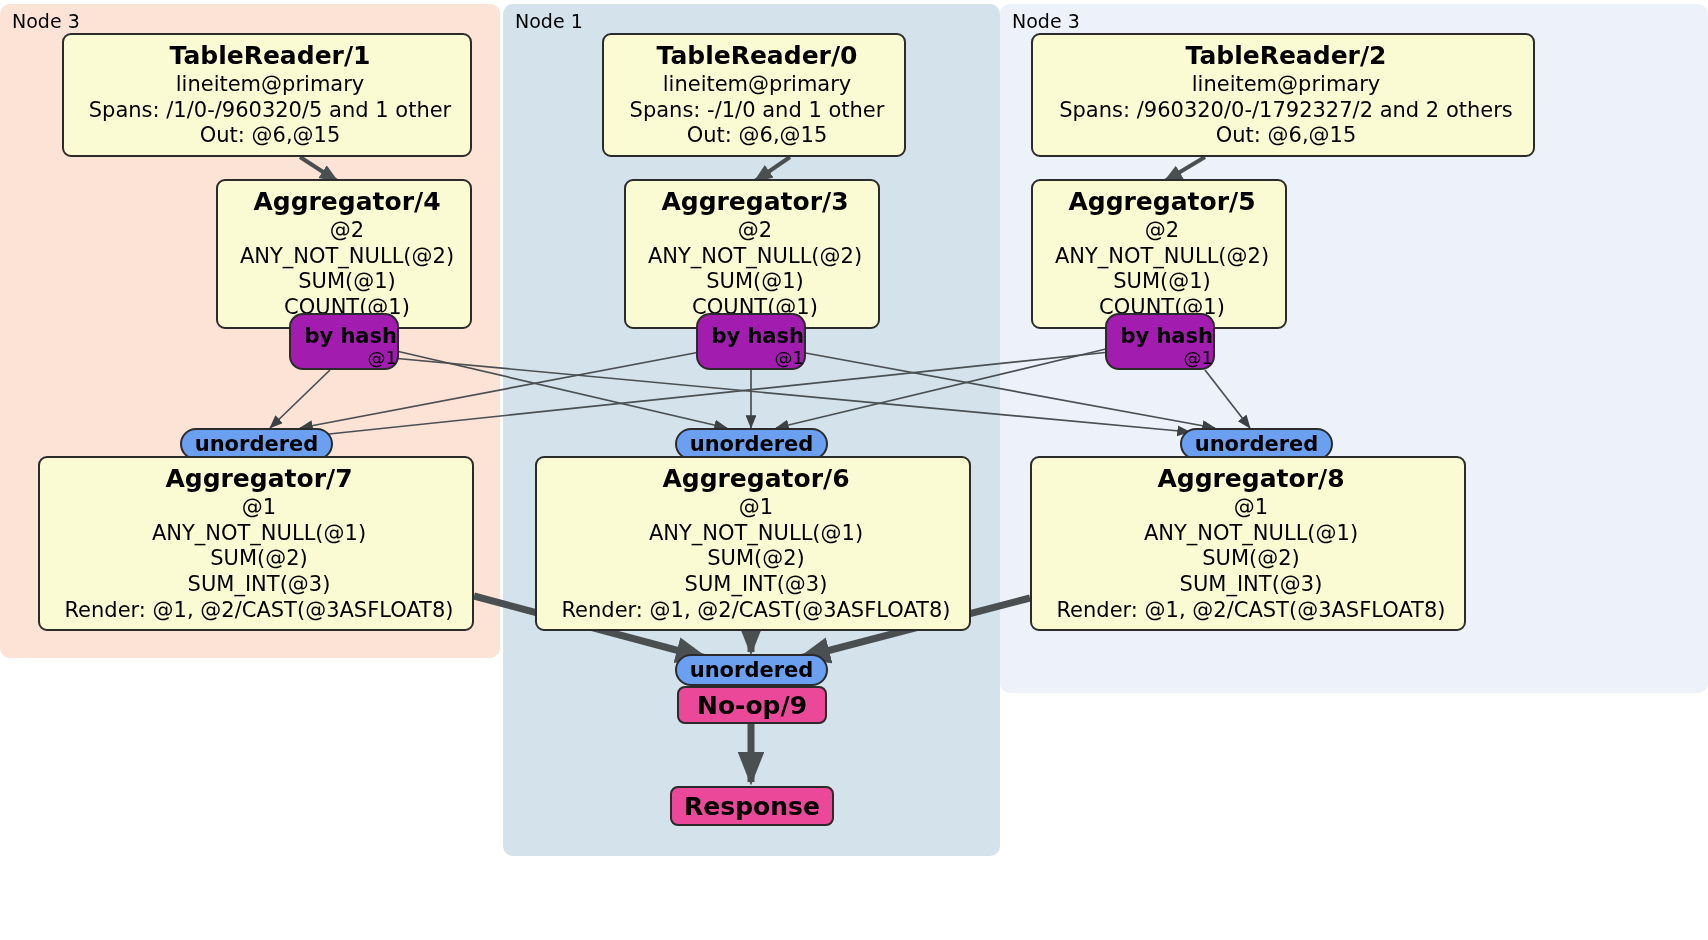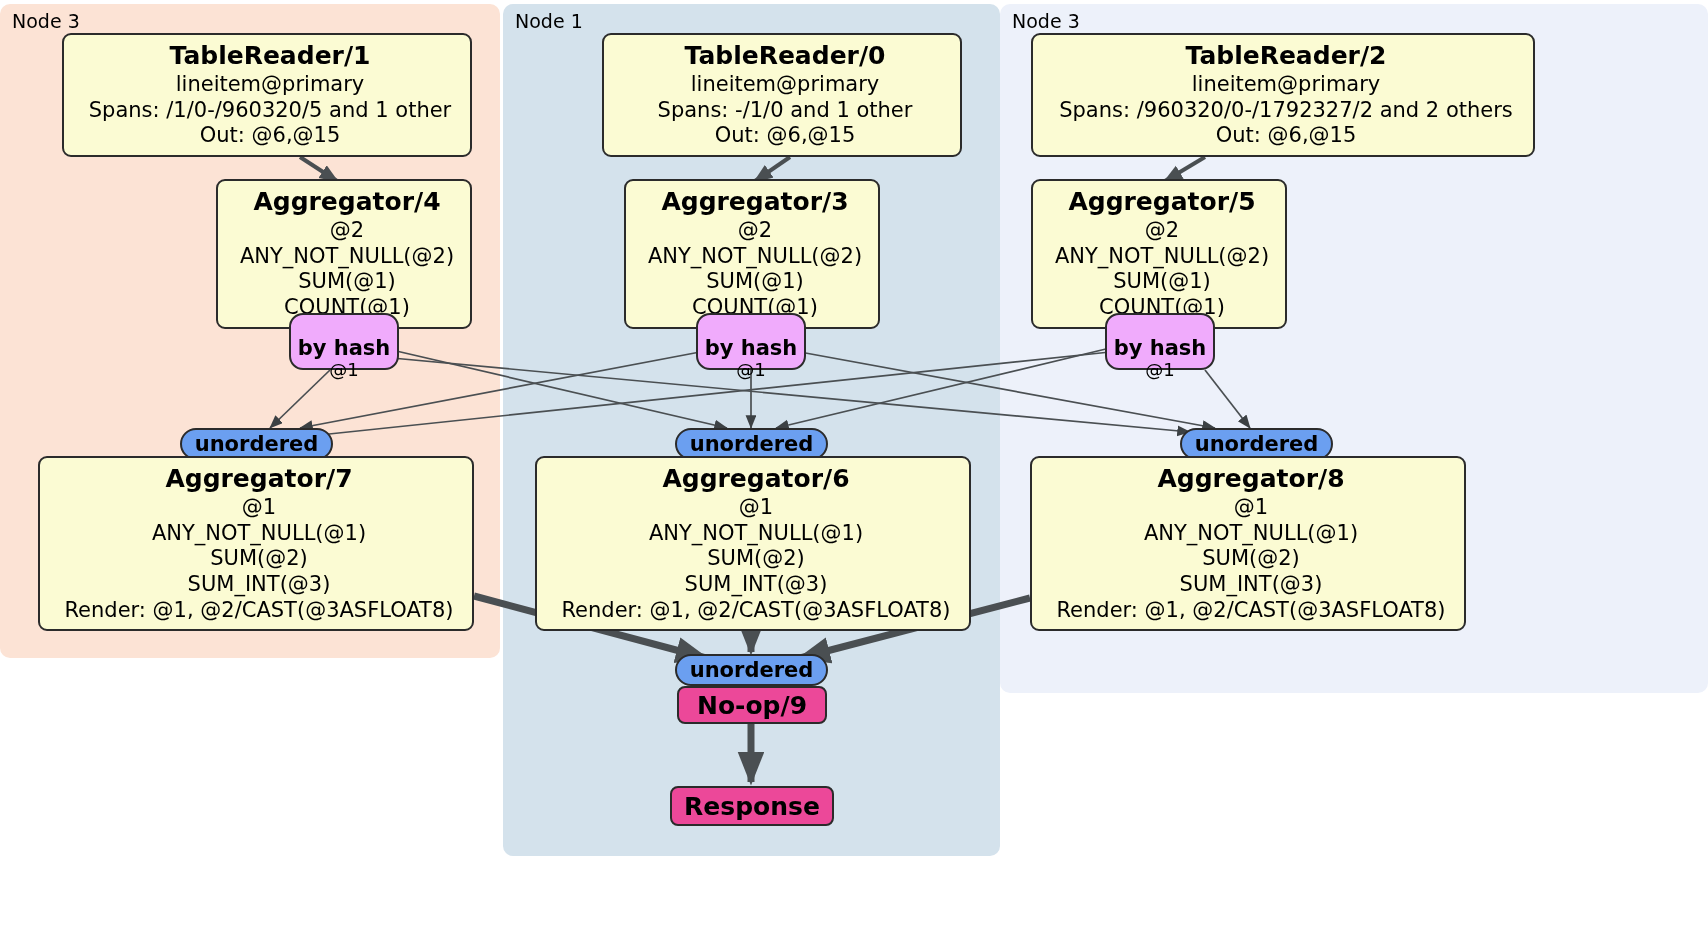--- a/index.html
+++ b/index.html
@@ -74,23 +74,24 @@
   .pill {
     position: absolute;
     box-sizing: border-box;
     border: 2px solid #2b2b2b;
     border-radius: 13px;
     text-align: center;
     color: #000;
     line-height: 1.15;
   }
   .pill.hash {
-    background: #f0abfc;
+    background: #a21caf;
     border-radius: 14px;
-    padding-top: 21px;
+    padding-top: 9px;
+    text-align: right;
   }
   .pill.hash .h1 {
     display: block;
     font-weight: bold;
     font-size: 21px;
   }
   .pill.hash .h2 {
     display: block;
     font-size: 18px;
   }
@@ -171,21 +172,21 @@
     </g>
   </svg>
 
   <div class="proc-box" style="left:62px; top:33px; width:410px;">
     <span class="title">TableReader/1</span>
     <span class="row">lineitem@primary</span>
     <span class="row">Spans: /1/0-/960320/5 and 1 other</span>
     <span class="row">Out: @6,@15</span>
   </div>
 
-  <div class="proc-box" style="left:602px; top:33px; width:360px;">
+  <div class="proc-box" style="left:602px; top:33px; width:304px;">
     <span class="title">TableReader/0</span>
     <span class="row">lineitem@primary</span>
     <span class="row">Spans: -/1/0 and 1 other</span>
     <span class="row">Out: @6,@15</span>
   </div>
 
   <div class="proc-box" style="left:1031px; top:33px; width:504px;">
     <span class="title">TableReader/2</span>
     <span class="row">lineitem@primary</span>
     <span class="row">Spans: /960320/0-/1792327/2 and 2 others</span>

